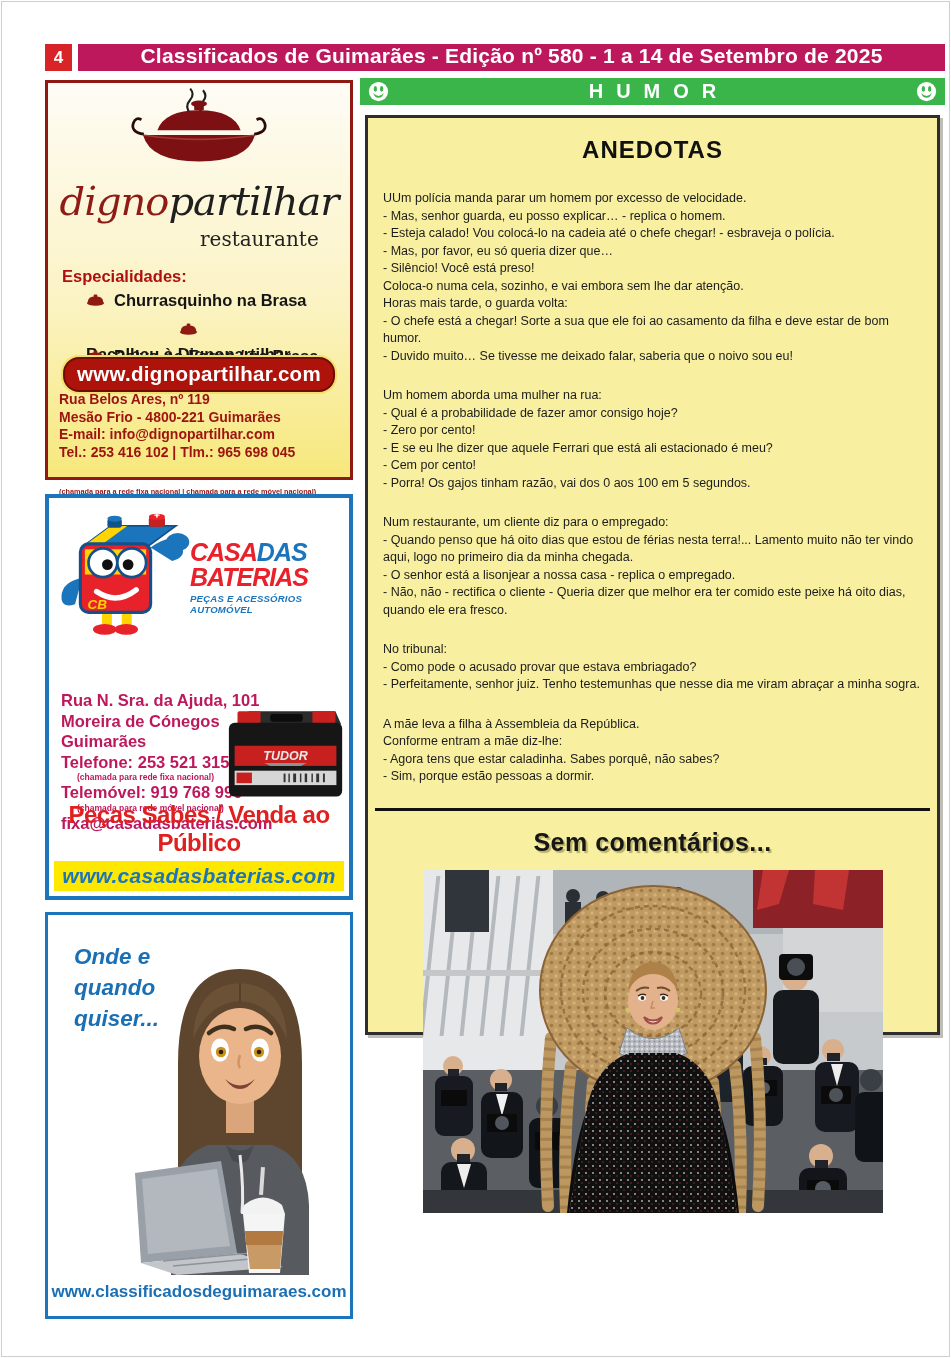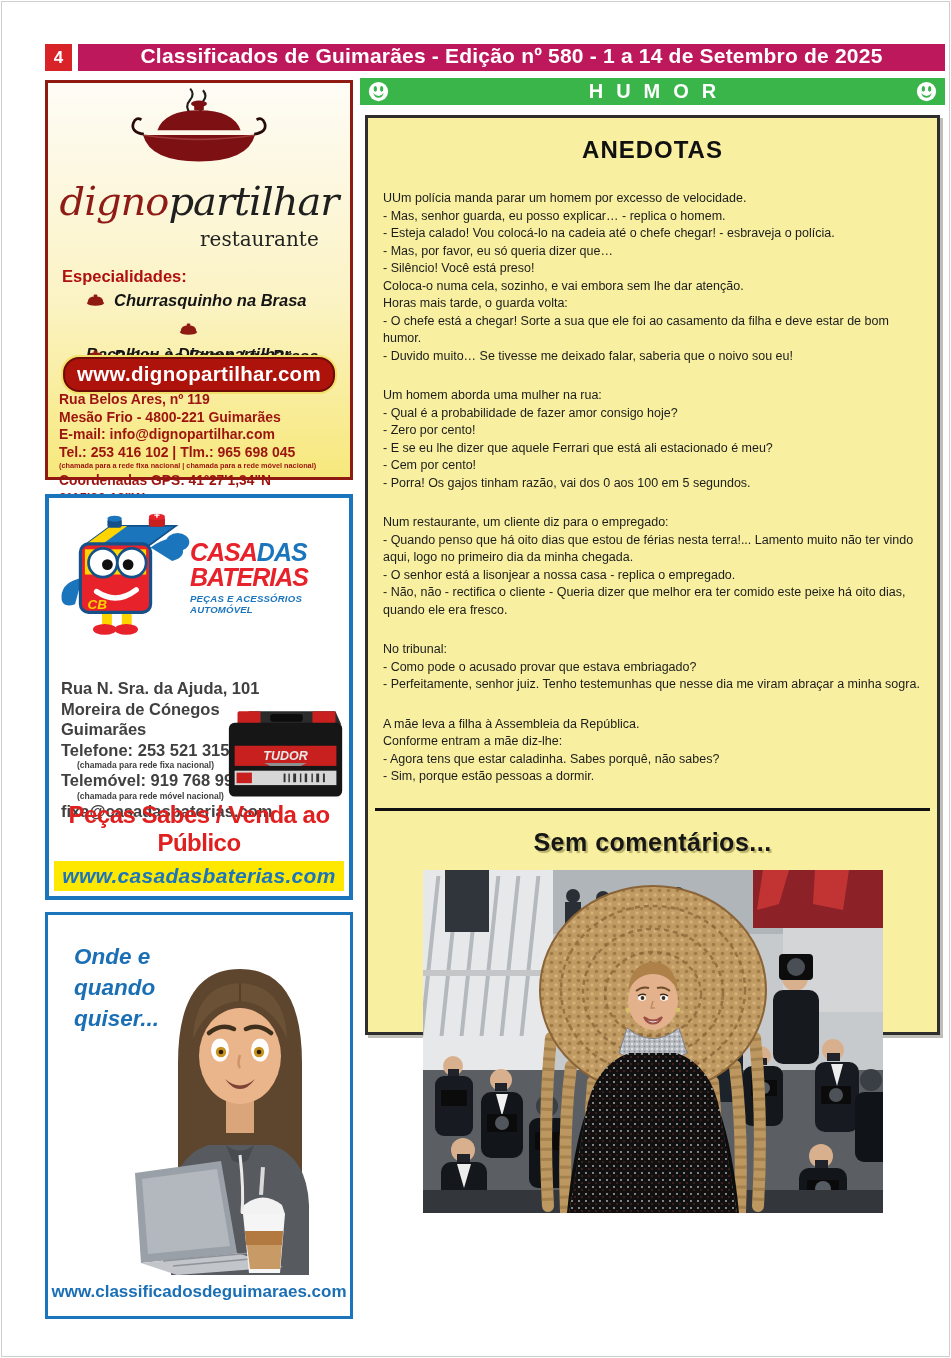--- a/index.html
+++ b/index.html
@@ -15,41 +15,41 @@
 
   
   .ad1{position:absolute;left:45px;top:80px;width:308px;height:400px;box-sizing:border-box;
        border:3px solid #8e1a12;background:linear-gradient(180deg,#fefcf6 0%,#fbf3c4 55%,#f7e87c 100%);}
   .ad1 .potlogo{position:absolute;left:50%;transform:translateX(-50%);top:4px;width:190px;height:96px;}
   .scriptname{position:absolute;top:96px;width:100%;text-align:center;
               font-family:"DejaVu Serif",serif;font-style:italic;font-size:40px;line-height:44px;letter-spacing:-1px;}
   .scriptname .p1{color:#8e1b15;} .scriptname .p2{color:#1f1f1f;}
   .restaurante{position:absolute;top:144px;left:152px;font-family:"DejaVu Serif",serif;font-size:20px;color:#222;}
   .espec{position:absolute;top:184px;left:14px;font-weight:bold;font-size:16.5px;color:#b00f10;}
-  .spec-item{position:absolute;left:38px;display:flex;align-items:center;gap:9px;font-weight:bold;font-size:16.5px;color:#151515;font-style:italic;}
+  .spec-item{position:absolute;left:38px;display:flex;align-items:center;gap:9px;font-weight:bold;font-size:16.5px;color:#151515;}
   .spec-item svg{width:19px;height:13px;flex:none;}
   .webpill{position:absolute;top:274px;left:50%;transform:translateX(-50%);background:#ad120b;color:#fff;
            font-weight:bold;font-size:20.5px;padding:3px 12px 4px;border-radius:16px;border:2px solid #6f0c07;
            white-space:nowrap;letter-spacing:.3px;box-shadow:0 0 0 2px #f3e06a;}
   .addr{position:absolute;top:308px;left:11px;right:8px;color:#9c130f;font-weight:bold;font-size:14px;line-height:17.5px;}
-  .addr .note{font-size:7.3px;line-height:9px;letter-spacing:0;}
+  .addr .note{font-size:7.3px;line-height:9px;letter-spacing:0;margin-top:26px;}
   .addr .gps{font-size:13.8px;margin-top:2px;}
 
   .ad2{position:absolute;left:45px;top:494px;width:308px;height:406px;box-sizing:border-box;
        border:4px solid #1b75bc;background:#fff;}
   .ad2 .mascot{position:absolute;left:8px;top:12px;width:135px;height:138px;}
   .brand{position:absolute;left:141px;top:42px;width:160px;font-style:italic;font-weight:bold;letter-spacing:-1px;line-height:25px;}
   .brand .l1{font-size:25px;} .brand .l2{font-size:25px;color:#e8222a;}
   .brand .c-red{color:#e8222a;} .brand .c-blue{color:#1b75bc;}
   .brand .tag{font-size:9.6px;color:#1b75bc;letter-spacing:.2px;margin-top:3px;line-height:11px;}
   .tudorblk{position:absolute;left:143px;top:140px;width:146px;text-align:center;color:#e0201f;}
   .tudorblk .t1{font-size:29px;font-weight:bold;letter-spacing:.5px;line-height:30px;}
   .tudorblk .reg{font-size:11px;vertical-align:super;}
   .tudorblk .t2{font-size:11.5px;font-weight:bold;letter-spacing:.3px;}
-  .contact{position:absolute;left:12px;top:180px;color:#404040;font-weight:bold;font-size:16.5px;line-height:20.5px;}
+  .contact{position:absolute;left:12px;top:192px;color:#be185d;font-weight:bold;font-size:16.5px;line-height:20.5px;}
   .contact .note{font-size:8.5px;line-height:10px;margin-left:16px;}
   .batimg{position:absolute;left:177px;top:204px;width:120px;height:99px;}
   .banner2{position:absolute;left:0;right:0;bottom:39px;text-align:center;color:#e0201f;
            font-weight:bold;font-size:24px;letter-spacing:-.5px;}
   .strip2{position:absolute;left:5px;right:5px;bottom:5px;height:30px;background:#ffe800;
           display:flex;align-items:center;justify-content:center;color:#1b75bc;
           font-weight:bold;font-style:italic;font-size:21px;letter-spacing:.3px;}
 
   .ad3{position:absolute;left:45px;top:912px;width:308px;height:407px;box-sizing:border-box;
        border:3px solid #1b75bc;background:#fff;}

